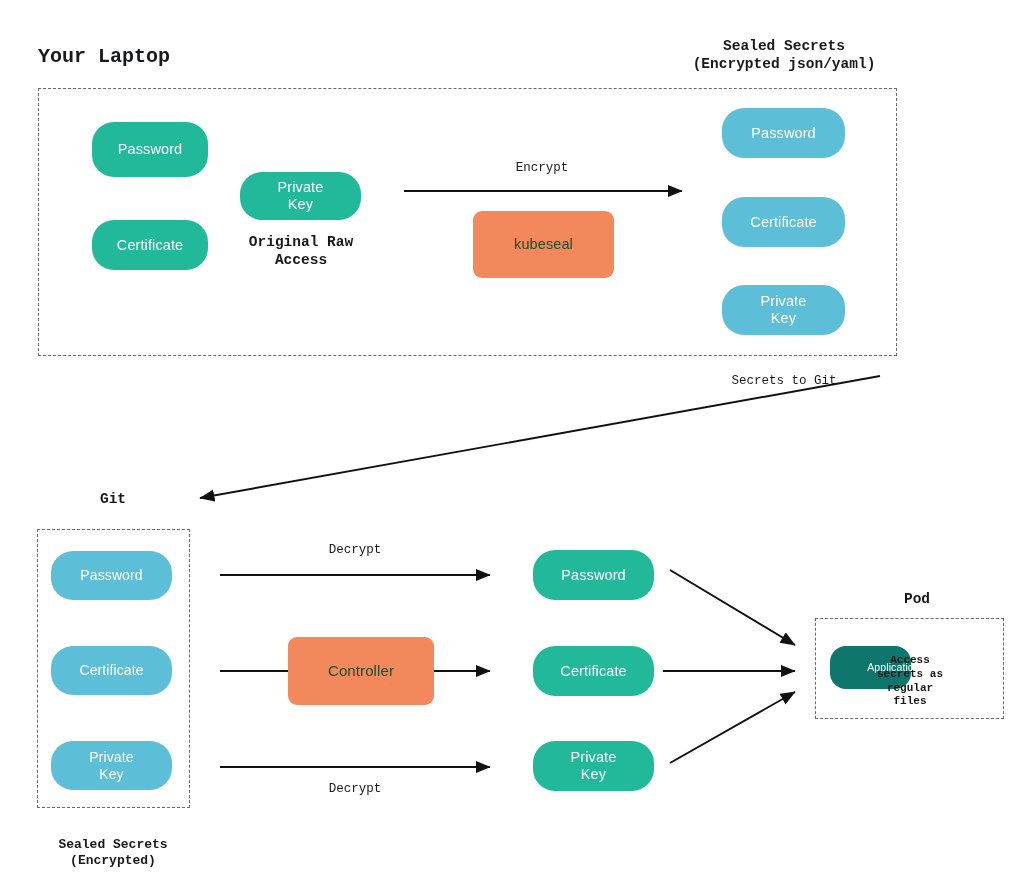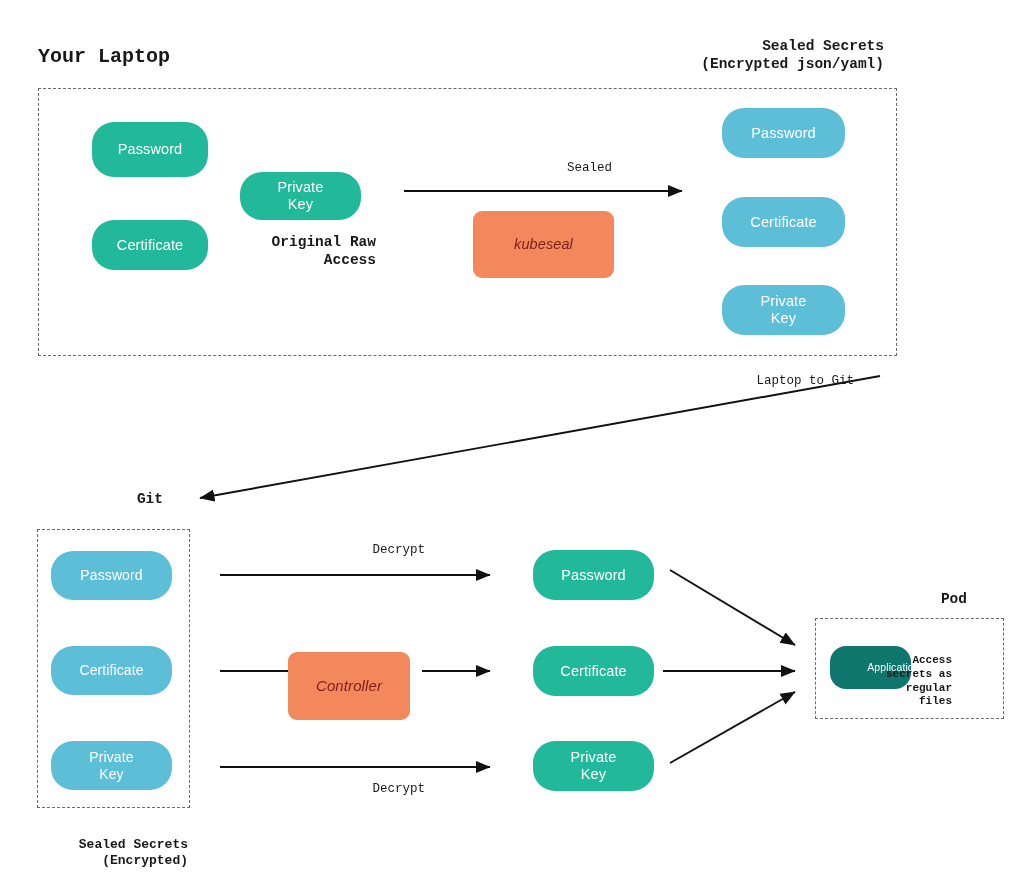--- a/index.html
+++ b/index.html
@@ -38,27 +38,27 @@
     justify-content: center;
     text-align: center;
     color: #ffffff;
     border-radius: 22px;
     line-height: 1.15;
     white-space: pre-line;
     letter-spacing: .1px;
   }
   .node.green   { background: #22b99a; }
   .node.blue    { background: #5dbed8; }
-  .node.orange  { background: #f2885c; color: #7f1d1d; font-style: italic; }
+  .node.orange  { background: #f2885c; color: #14532d; }
   .node.navy    { background: #0f766e; border-radius: 16px; padding-left: 46px; }
 
   
   .label {
     position: absolute;
-    text-align: right;
+    text-align: center;
     white-space: pre-line;
     color: #18191a;
     line-height: 1.25;
   }
   .label.left   { text-align: left; }
   .title-big    { font-size: 20px; font-weight: 700; }
   .grp-title    { font-size: 14.5px; font-weight: 700; }
   .cap          { font-size: 13px; font-weight: 700; }
   .edge-label   { font-size: 12.5px; font-weight: 400; }
   .note-sm      { font-size: 11px; font-weight: 700; line-height: 1.25; }
@@ -108,53 +108,53 @@
   <div class="node green" style="left:92px; top:122px; width:116px; height:55px; font-size:14.5px;">Password</div>
 
   <div class="node green" style="left:92px; top:220px; width:116px; height:50px; font-size:14.5px;">Certificate</div>
 
   <div class="node green" style="left:240px; top:172px; width:121px; height:48px; font-size:14.5px;">Private
 Key</div>
 
   <div class="label cap abs" style="left:226px; top:233px; width:150px; font-size:14.5px;">Original Raw
 Access</div>
 
-  <div class="label edge-label abs" style="left:472px; top:161px; width:140px;">Sealed</div>
+  <div class="label edge-label abs" style="left:472px; top:161px; width:140px;">Encrypt</div>
 
   <div class="node orange" style="left:473px; top:211px; width:141px; height:67px; font-size:14.5px; border-radius:9px;">kubeseal</div>
 
   <div class="label grp-title abs" style="left:684px; top:37px; width:200px;">Sealed Secrets
 (Encrypted json/yaml)</div>
 
   <div class="node blue" style="left:722px; top:108px; width:123px; height:50px; font-size:14.5px;">Password</div>
 
   <div class="node blue" style="left:722px; top:197px; width:123px; height:50px; font-size:14.5px;">Certificate</div>
 
   <div class="node blue" style="left:722px; top:285px; width:123px; height:50px; font-size:14.5px;">Private
 Key</div>
 
-  <div class="label edge-label abs" style="left:714px; top:374px; width:140px;">Laptop to Git</div>
+  <div class="label edge-label abs" style="left:714px; top:374px; width:140px;">Secrets to Git</div>
 
   <div class="label grp-title abs" style="left:63px; top:490px; width:100px;">Git</div>
 
   <div class="dashed-box" style="left:37px; top:529px; width:153px; height:279px;"></div>
 
   <div class="node blue" style="left:51px; top:551px; width:121px; height:49px; font-size:14px;">Password</div>
 
   <div class="node blue" style="left:51px; top:646px; width:121px; height:49px; font-size:14px;">Certificate</div>
 
   <div class="node blue" style="left:51px; top:741px; width:121px; height:49px; font-size:14px;">Private
 Key</div>
 
   <div class="label cap abs" style="left:38px; top:837px; width:150px;">Sealed Secrets
 (Encrypted)</div>
 
   <div class="label edge-label abs" style="left:285px; top:543px; width:140px;">Decrypt</div>
 
-  <div class="node orange" style="left:288px; top:637px; width:122px; height:68px; font-size:15px; border-radius:9px;margin-top:15px;">Controller</div>
+  <div class="node orange" style="left:288px; top:637px; width:146px; height:68px; font-size:15px; border-radius:9px;">Controller</div>
 
   <div class="label edge-label abs" style="left:285px; top:782px; width:140px;">Decrypt</div>
 
 
   <div class="node green" style="left:533px; top:550px; width:121px; height:50px; font-size:14.5px;">Password</div>
 
   <div class="node green" style="left:533px; top:646px; width:121px; height:50px; font-size:14.5px;">Certificate</div>
 
   <div class="node green" style="left:533px; top:741px; width:121px; height:50px; font-size:14.5px;">Private
 Key</div>

